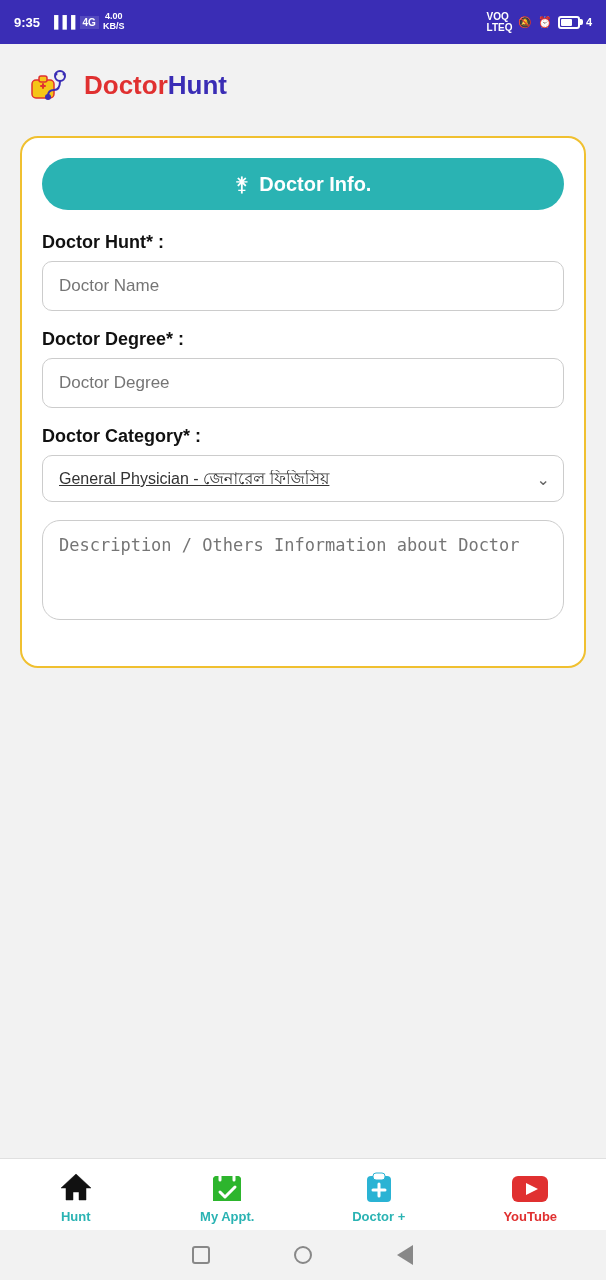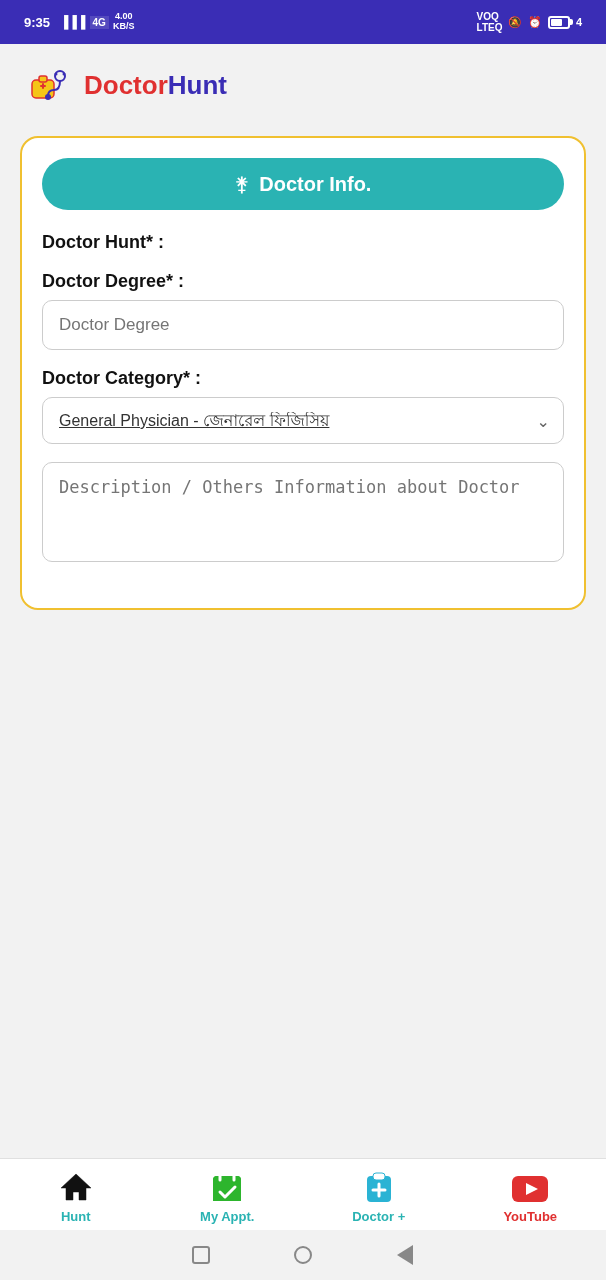--- a/index.html
+++ b/index.html
@@ -15,21 +15,21 @@
     }
 
     
     .status-bar {
       background-color: #3a2db5;
       color: #fff;
       height: 44px;
       display: flex;
       align-items: center;
       justify-content: space-between;
-      padding: 0 24px;
+      padding: 0 14px;
       font-size: 13px;
       font-weight: 600;
       flex-shrink: 0;
       gap: 29px;
     }
     .status-left { display: flex; align-items: center; gap: 4px; }
     .status-right { display: flex; align-items: center; gap: 6px; font-size: 11px; }
     .battery-icon {
       border: 2px solid #fff;
       border-radius: 3px;
@@ -175,21 +175,21 @@
       transform: translateY(-50%);
       font-size: 16px;
       color: #666;
       pointer-events: none;
     }
 
     
     .field-textarea {
       width: 100%;
       border: 1.5px solid #ccc;
-      border-radius: 10px;
+      border-radius: 18px;
       padding: 14px 16px;
       font-size: 17px;
       color: #999;
       background: #fff;
       outline: none;
       resize: none;
       min-height: 100px;
     }
 
     
@@ -310,20 +310,21 @@
   <div class="form-card">
 
 
     <div class="section-bar">
       <span class="stethoscope-icon">⚵</span>
       <span class="section-bar-text">Doctor Info.</span>
     </div>
 
     <div class="field-group">
       <label class="field-label">Doctor Hunt* :</label>
+      <input type="text" class="field-input" placeholder="Doctor Name" style="">
     </div>
 
     <div class="field-group">
       <label class="field-label">Doctor Degree* :</label>
       <input type="text" class="field-input" placeholder="Doctor Degree" style="">
     </div>
 
     <div class="field-group">
       <label class="field-label">Doctor Category* :</label>
       <div class="select-wrapper">

